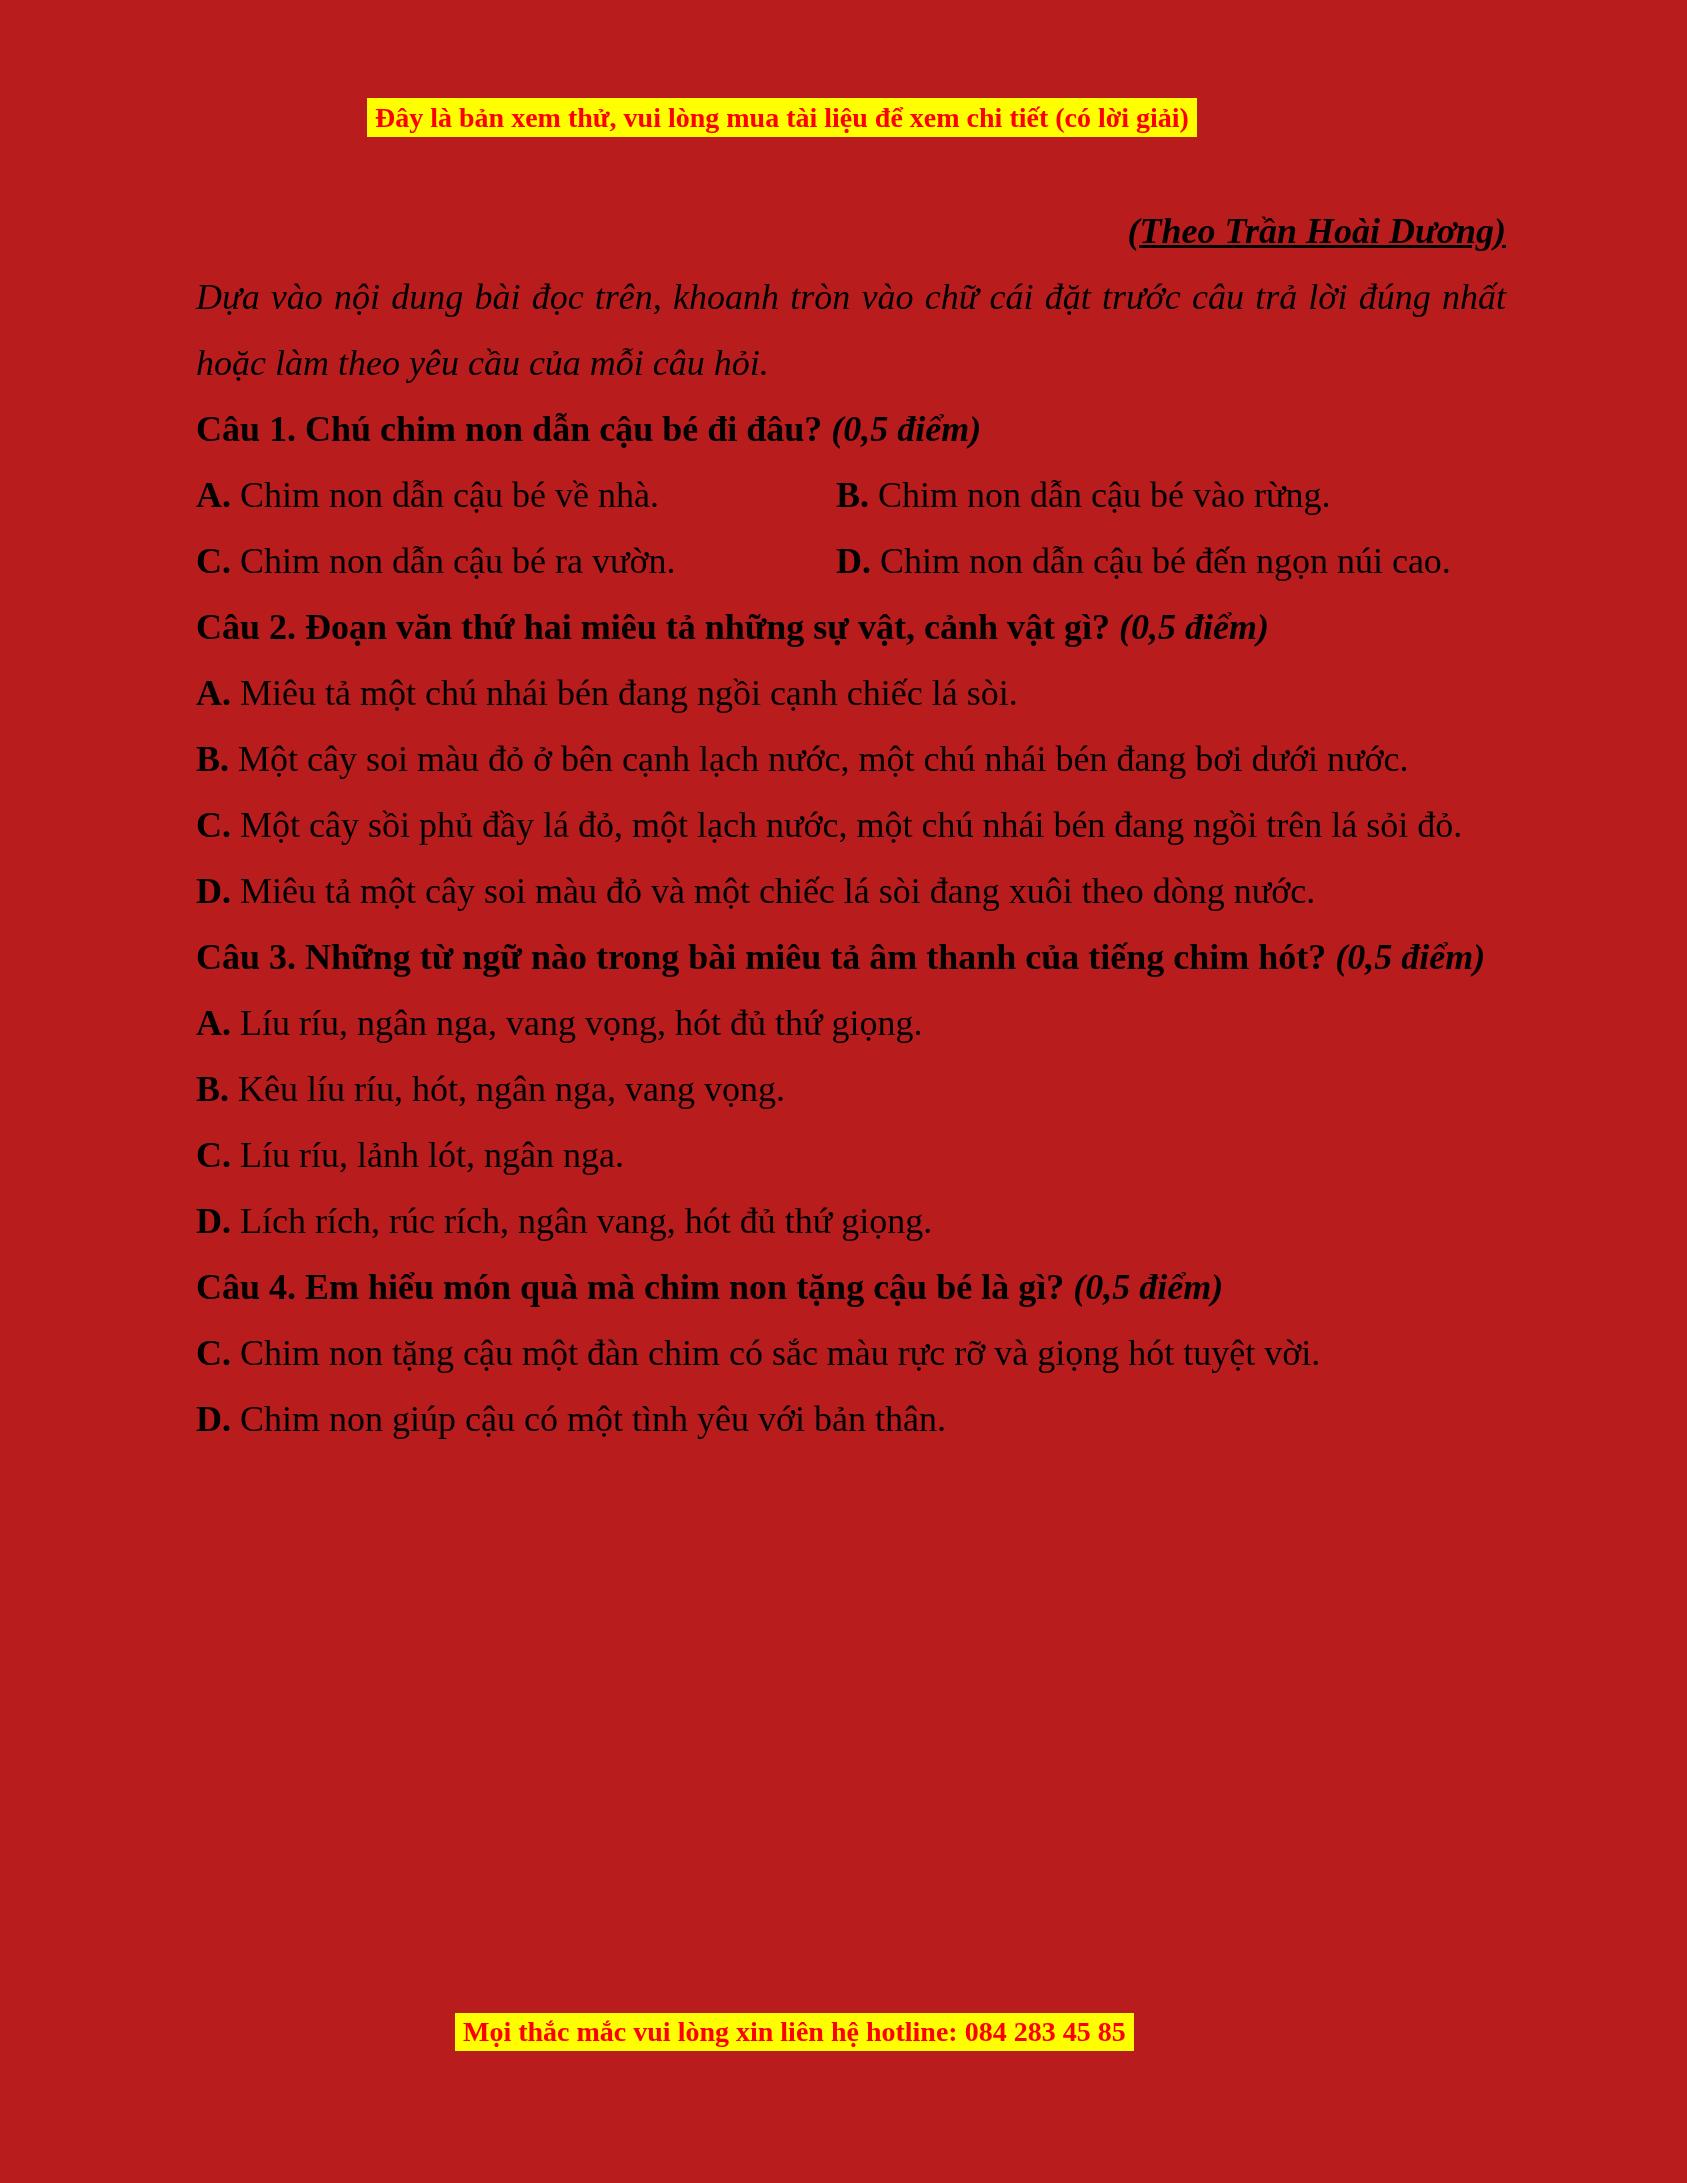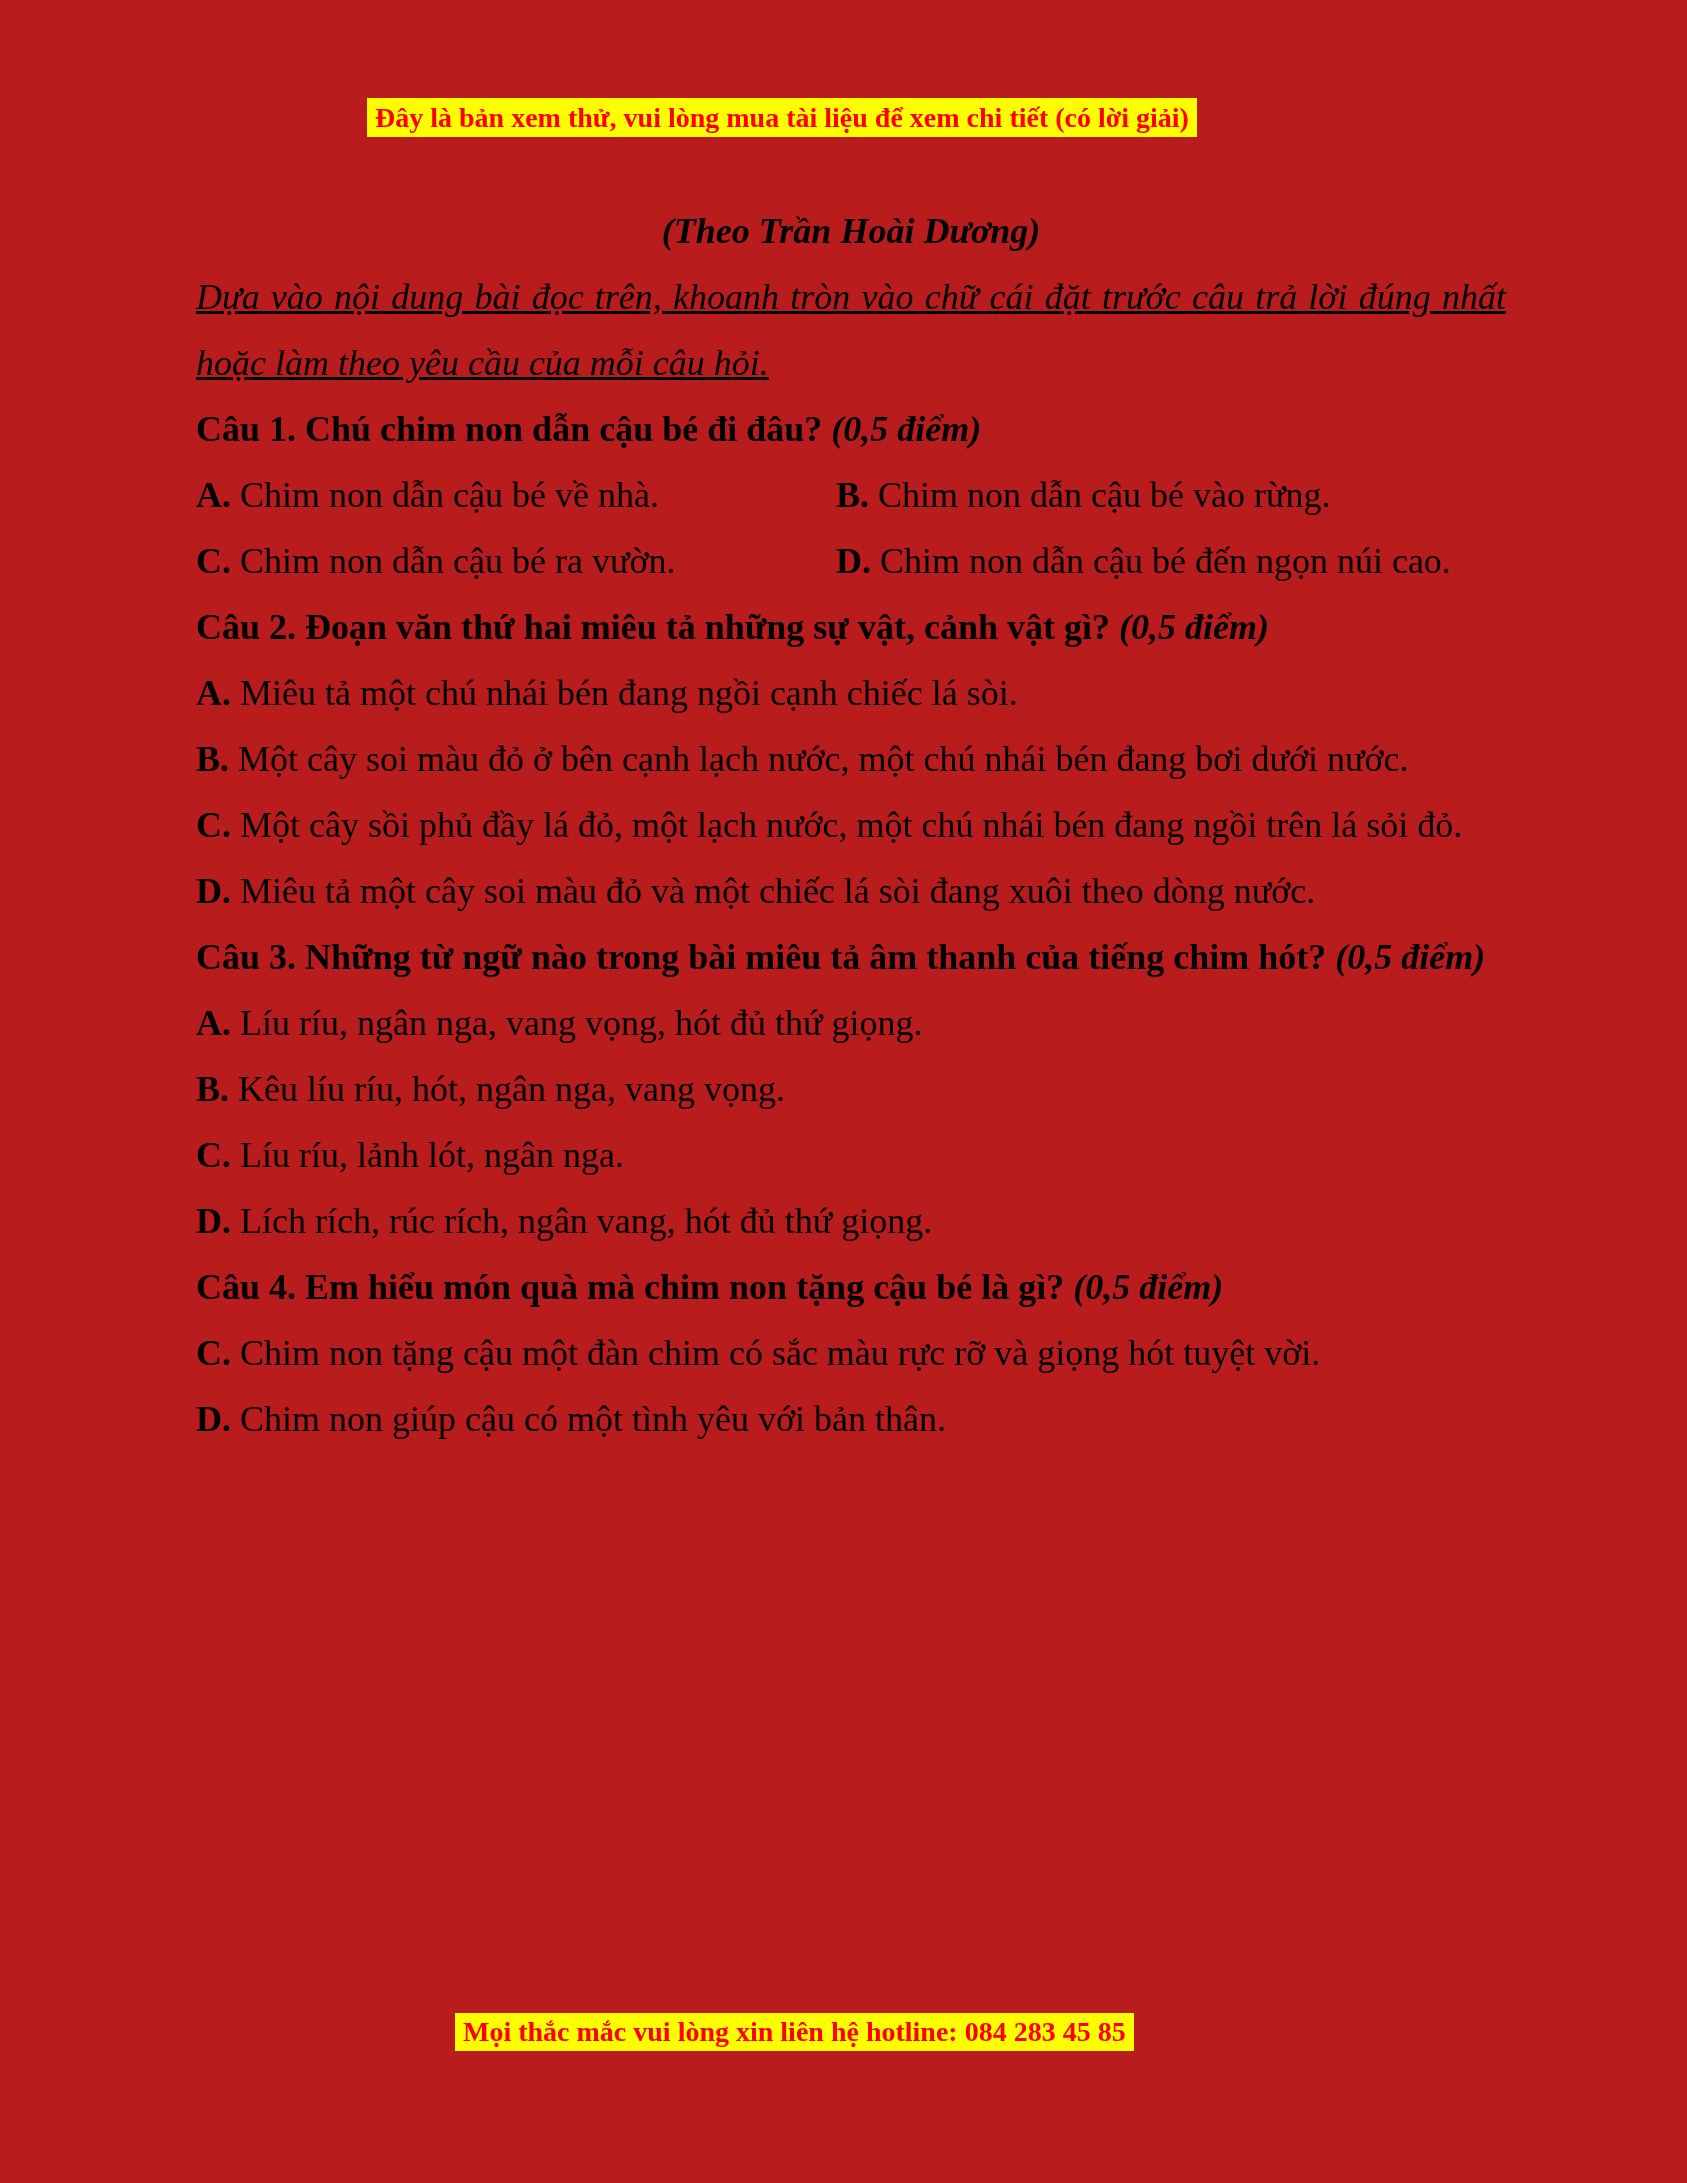--- a/index.html
+++ b/index.html
@@ -27,25 +27,26 @@
   .banner-bottom { left: 455px; top: 2013px; line-height: 38px; text-align: center; }
   .content {
     position: absolute;
     left: 196px;
     top: 198px;
     width: 1310px;
   }
   .para { margin: 0; }
   .justify { text-align: justify; }
   .attribution {
-    text-align: center;
+    text-align: right;
     font-weight: bold;
     font-style: italic;
+    text-decoration: underline;
   }
-  .instructions { font-style: italic; text-decoration: underline; }
+  .instructions { font-style: italic; }
   .q-label, .q-text { font-weight: bold; }
   .q-points { font-weight: bold; font-style: italic; }
   .opt-letter { font-weight: bold; }
   .options-grid {
     display: grid;
     grid-template-columns: 640px 1fr;
   }
 </style>
 </head>
 <body>

